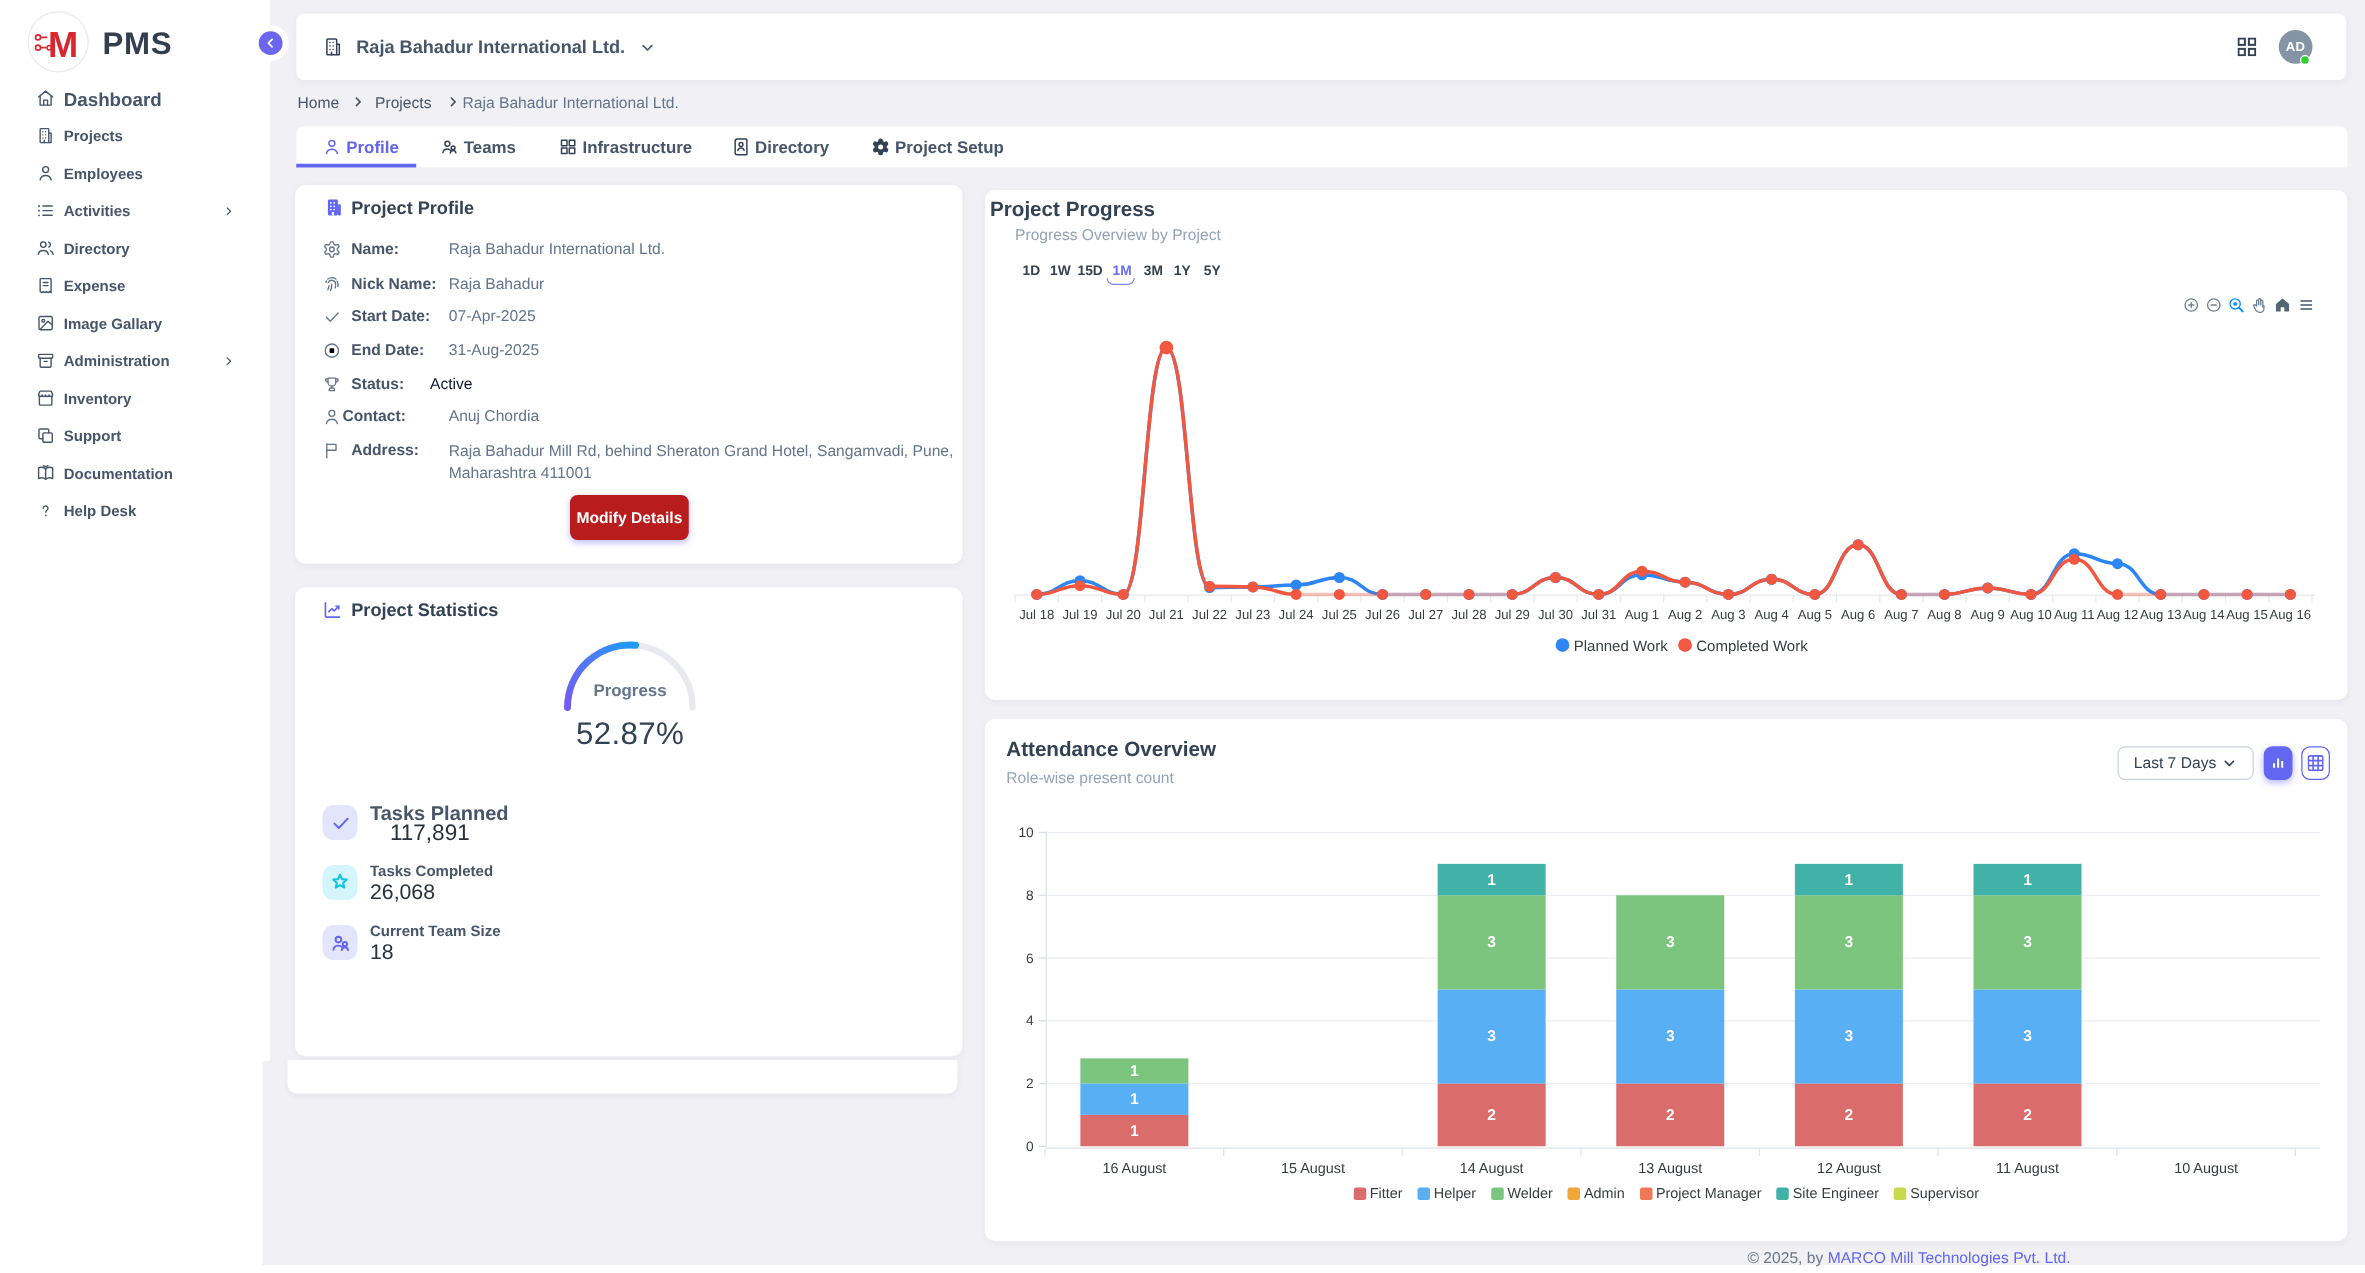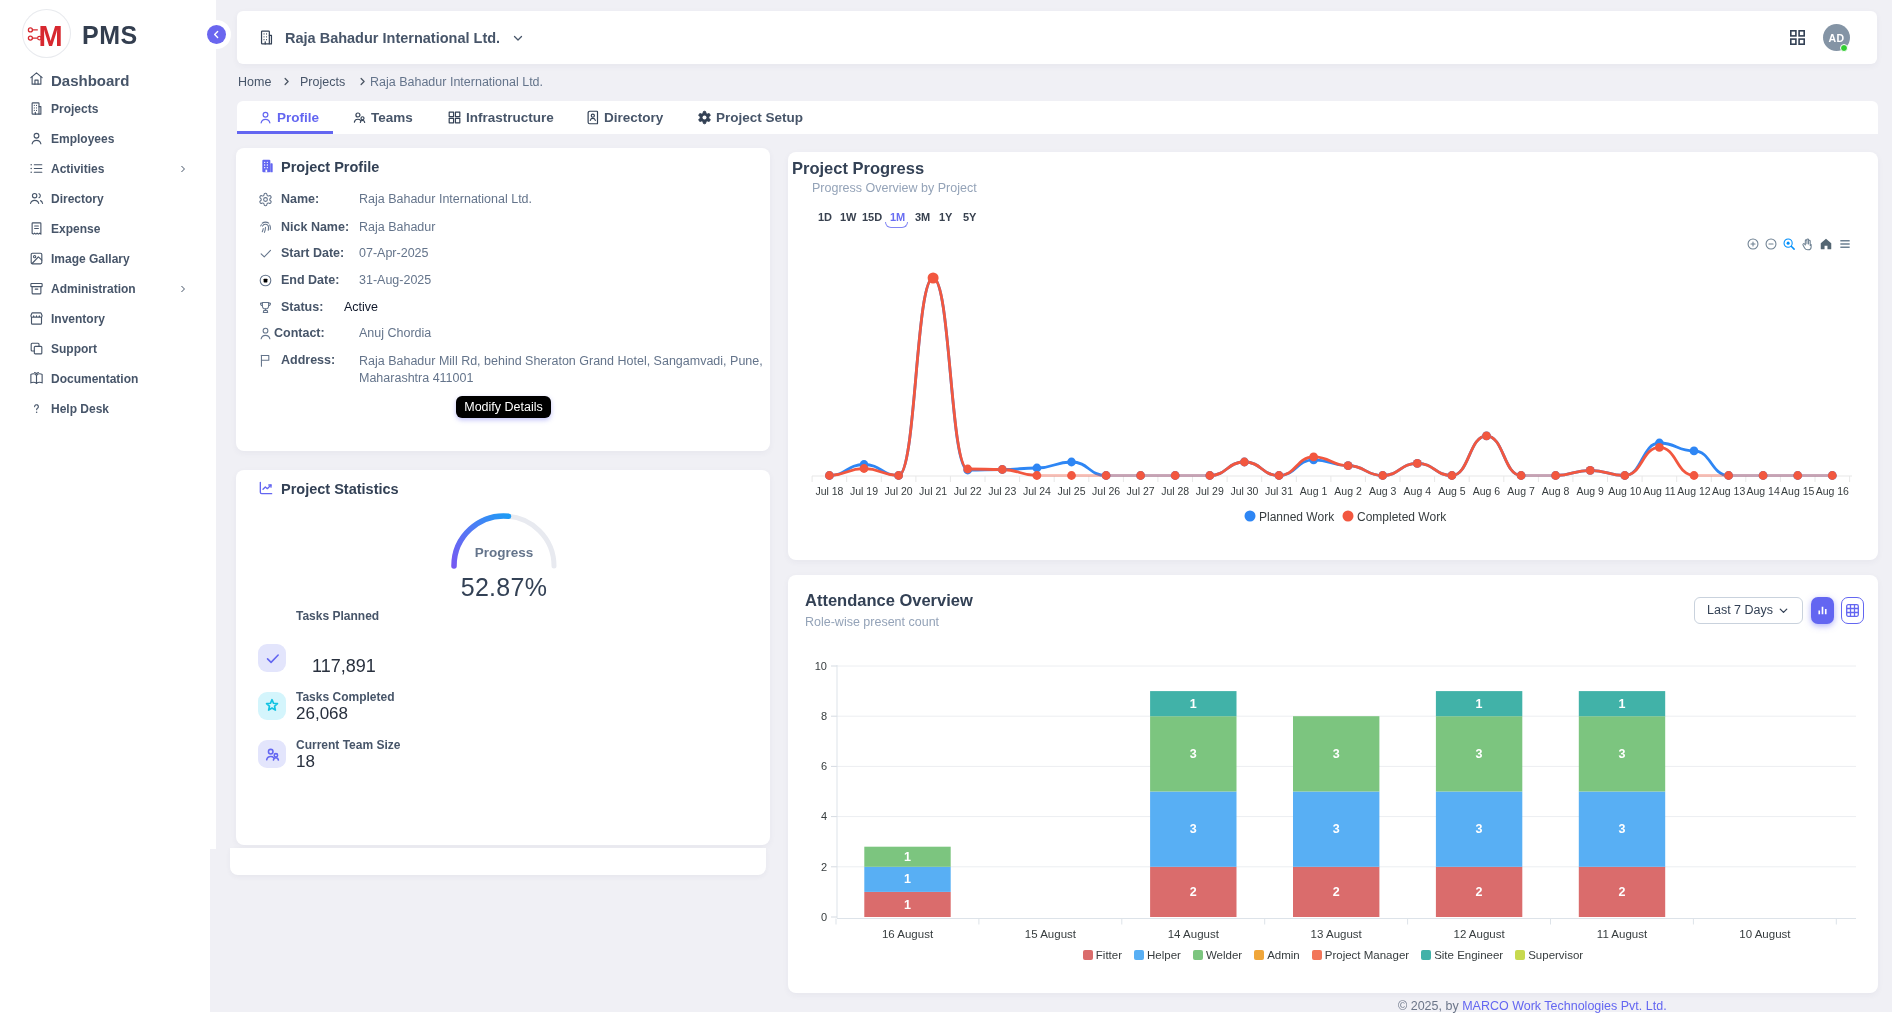--- a/index.html
+++ b/index.html
@@ -270,21 +270,21 @@
 <div class="abs" style="left:274px;top:326px;font-size:12.5px;font-weight:600;color:#475569">Contact:</div>
 <div class="abs" style="left:359px;top:326px;font-size:12.5px;color:#64748b">Anuj Chordia</div>
 <div class="abs ic" style="left:258px;top:353px">
     <svg width="15" height="15" viewBox="0 0 24 24" fill="none" stroke="#64748b" stroke-width="1.7" stroke-linecap="round" stroke-linejoin="round">
       <path d="M5.5 21V3.5"></path>
       <path d="M5.5 4h11.8v7.5H5.5"></path>
     </svg>
   </div>
 <div class="abs" style="left:281px;top:353px;font-size:12.5px;font-weight:600;color:#475569">Address:</div>
 <div class="abs" style="left:359px;top:353px;width:406px;font-size:12.5px;color:#64748b;line-height:16.5px">Raja Bahadur Mill Rd, behind Sheraton Grand Hotel, Sangamvadi, Pune, Maharashtra 411001</div>
-<div class="abs ic" style="left:456px;top:396px;width:95px;height:22px;background:#000000;border-radius:6px;color:#fff;font-size:12.5px;font-weight:400;box-shadow:0 2px 5px rgba(99,102,241,.4)">Modify Details</div>
+<div class="abs ic" style="left:456px;top:396px;width:95px;height:36px;background:#b91c1c;border-radius:6px;color:#fff;font-size:12.5px;font-weight:700;box-shadow:0 2px 5px rgba(99,102,241,.4)">Modify Details</div>
 <div class="card" style="left:236px;top:470px;width:534px;height:375px"></div>
 <div class="abs ic" style="left:258px;top:480px">
     <svg width="16" height="16" viewBox="0 0 24 24" fill="none" stroke="#6366f1" stroke-width="2" stroke-linecap="round" stroke-linejoin="round">
       <path d="M3.5 3.5v15a2 2 0 0 0 2 2h15"></path>
       <path d="m7.5 14 3.5-3.5 3 2.5 5.5-5.5"></path>
       <path d="M19.5 10.8V7.5H16.2"></path>
     </svg>
   </div>
 <div class="abs" style="left:281px;top:481px;font-size:14.5px;font-weight:700;color:#334155">Project Statistics</div>
 <svg class="abs" style="left:430px;top:492px" width="150" height="90" viewBox="430 492 150 90">
@@ -298,21 +298,21 @@
     <path d="M 454.0 566.0 A 50 50 0 0 1 554.0 566.0" stroke="#e8eaf0" stroke-width="5" fill="none" stroke-linecap="round"></path>
     <path d="M 454.0 566.0 A 50 50 0 0 1 508.5 516.2" stroke="url(#gg)" stroke-width="5.5" fill="none" stroke-linecap="round"></path>
   </svg>
 <div class="abs" style="left:444px;top:545px;width:120px;text-align:center;font-size:13.5px;font-weight:700;color:#64748b">Progress</div>
 <div class="abs" style="left:424px;top:573px;width:160px;text-align:center;font-size:25px;font-weight:500;color:#334155;letter-spacing:.3px">52.87%</div>
 <div class="abs ic" style="left:258px;top:644px;width:28px;height:28px;border-radius:9px;background:#e3e5fc">
     <svg width="17" height="17" viewBox="0 0 24 24" fill="none" stroke="#6366f1" stroke-width="2.2" stroke-linecap="round" stroke-linejoin="round">
       <path d="m5 12.5 5 5L20 7"></path>
     </svg>
   </div>
-<div class="abs" style="left:296px;top:609px;font-size:12px;font-weight:700;color:#475569">Tasks Planned</div>
+<div class="abs" style="left:296px;top:643px;font-size:16px;font-weight:700;color:#475569">Tasks Planned</div>
 <div class="abs" style="left:312px;top:656px;font-size:18px;font-weight:500;color:#28303e">117,891</div>
 <div class="abs ic" style="left:258px;top:692px;width:28px;height:28px;border-radius:9px;background:#d4f5fc">
     <svg width="18" height="18" viewBox="0 0 24 24" fill="none" stroke="#12c3e2" stroke-width="2.2" stroke-linecap="round" stroke-linejoin="round">
       <path d="m12 3.6 2.1 4.8 5.2.5-3.9 3.4 1.1 5.1L12 14.7l-4.5 2.7 1.1-5.1-3.9-3.4 5.2-.5Z"></path>
     </svg>
   </div>
 <div class="abs" style="left:296px;top:690px;font-size:12px;font-weight:700;color:#475569">Tasks Completed</div>
 <div class="abs" style="left:296px;top:704px;font-size:17px;font-weight:500;color:#28303e">26,068</div>
 <div class="abs ic" style="left:258px;top:740px;width:28px;height:28px;border-radius:9px;background:#e3e5fc">
     <svg width="17" height="17" viewBox="0 0 24 24" fill="none" stroke="#6366f1" stroke-width="2.2" stroke-linecap="round" stroke-linejoin="round">
@@ -320,21 +320,21 @@
       <path d="M3.8 19.5c.5-3 2.8-4.7 5.7-4.7 1.7 0 3.2.6 4.2 1.7"></path>
       <circle cx="16.8" cy="13.2" r="2.4"></circle>
       <path d="M13.3 19.8c.3-2 1.7-3.2 3.5-3.2s3.2 1.2 3.5 3.2"></path>
     </svg>
   </div>
 <div class="abs" style="left:296px;top:738px;font-size:12px;font-weight:700;color:#475569">Current Team Size</div>
 <div class="abs" style="left:296px;top:752px;font-size:17px;font-weight:500;color:#28303e">18</div>
 <div class="abs" style="left:230px;top:848px;width:536px;height:27px;background:#fff;border-radius:0 0 8px 8px;box-shadow:0 2px 5px rgba(50,50,90,.05)"></div>
 <div class="abs" style="left:210px;top:849px;width:7px;height:163px;background:#f0f0f5"></div>
 <div class="abs" style="left:0;top:1012px;width:1892px;height:6px;background:#fff"></div>
-<div class="abs" style="left:1398px;top:999px;font-size:12.5px;color:#6c7689">© 2025, by <span style="color:#6366f1;font-weight:500">MARCO Work Technologies Pvt. Ltd.</span></div>
+<div class="abs" style="left:1398px;top:999px;font-size:12.5px;color:#6c7689">© 2025, by <span style="color:#6366f1;font-weight:500">MARCO Mill Technologies Pvt. Ltd.</span></div>
 <div class="card" style="left:788px;top:152px;width:1090px;height:408px"></div>
 <div class="abs" style="left:792px;top:159px;font-size:16.5px;font-weight:600;color:#334155">Project Progress</div>
 <div class="abs" style="left:812px;top:181px;font-size:12.5px;color:#94a3b8">Progress Overview by Project</div>
 <div class="abs" style="left:818px;top:211px;font-size:11px;font-weight:700;color:#38414f">1D</div>
 <div class="abs" style="left:840px;top:211px;font-size:11px;font-weight:700;color:#38414f">1W</div>
 <div class="abs" style="left:862px;top:211px;font-size:11px;font-weight:700;color:#38414f">15D</div>
 <div class="abs" style="left:890px;top:211px;font-size:11px;font-weight:700;color:#696ef2">1M</div>
 <div class="abs" style="left:885px;top:222px;width:23px;height:6px;border:1px solid #8286f4;border-top:none;border-radius:0 0 6px 6px"></div>
 <div class="abs" style="left:915px;top:211px;font-size:11px;font-weight:700;color:#38414f">3M</div>
 <div class="abs" style="left:939px;top:211px;font-size:11px;font-weight:700;color:#38414f">1Y</div>

